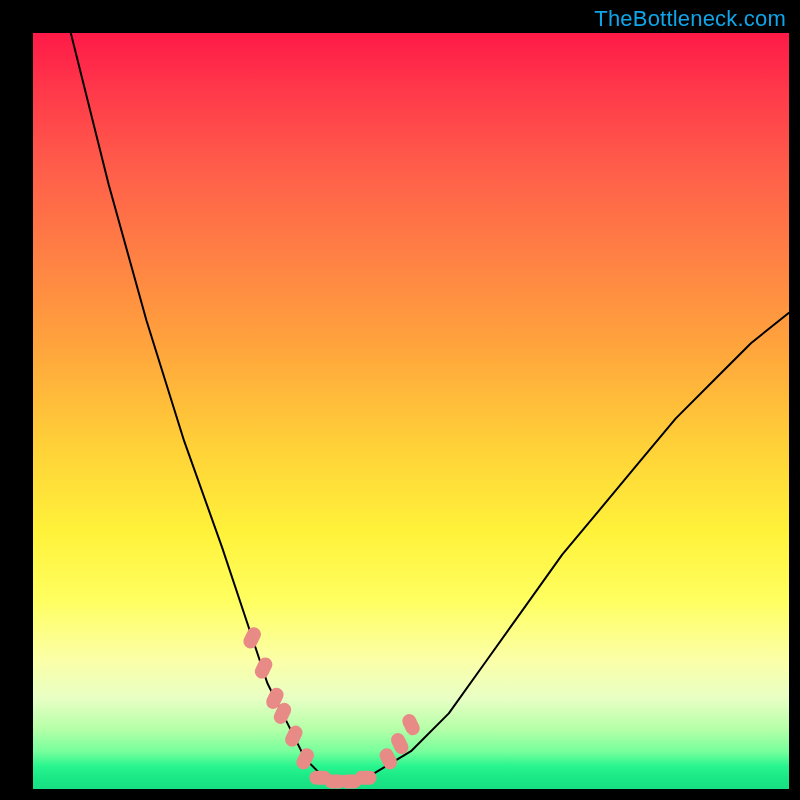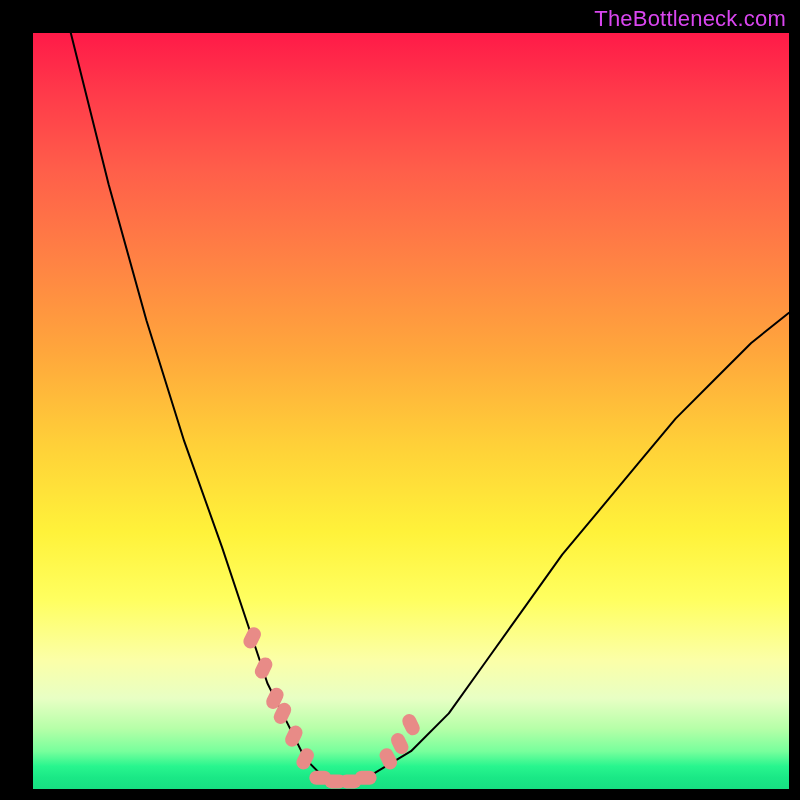--- a/index.html
+++ b/index.html
@@ -37,21 +37,21 @@
       #b6ffa8 92%,
       #78ff9c 95%,
       #28f58e 97%,
       #1ae886 98.5%,
       #17df82 100%);
   }
   .watermark {
     position: absolute;
     top: 6px;
     right: 14px;
-    color: #d946ef;
+    color: #0ea5e9;
     font-size: 22px;
     letter-spacing: 0.2px;
     font-weight: 400;
     user-select: none;
   }
   svg.curve {
     position: absolute;
     left: 0;
     top: 0;
     width: 756px;

